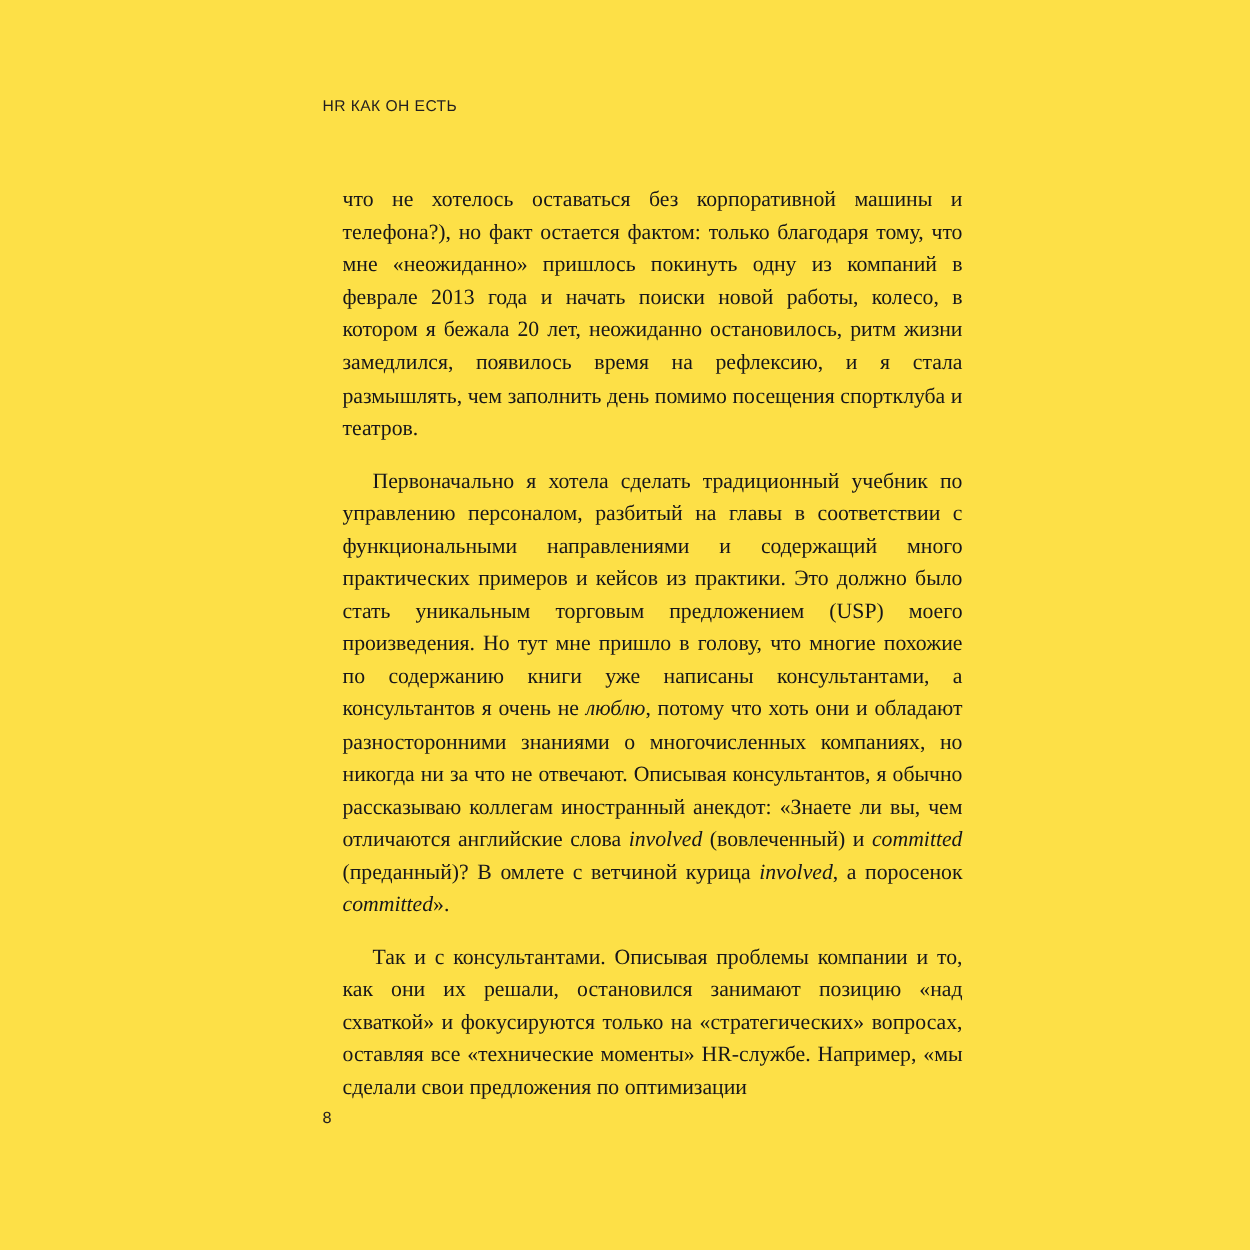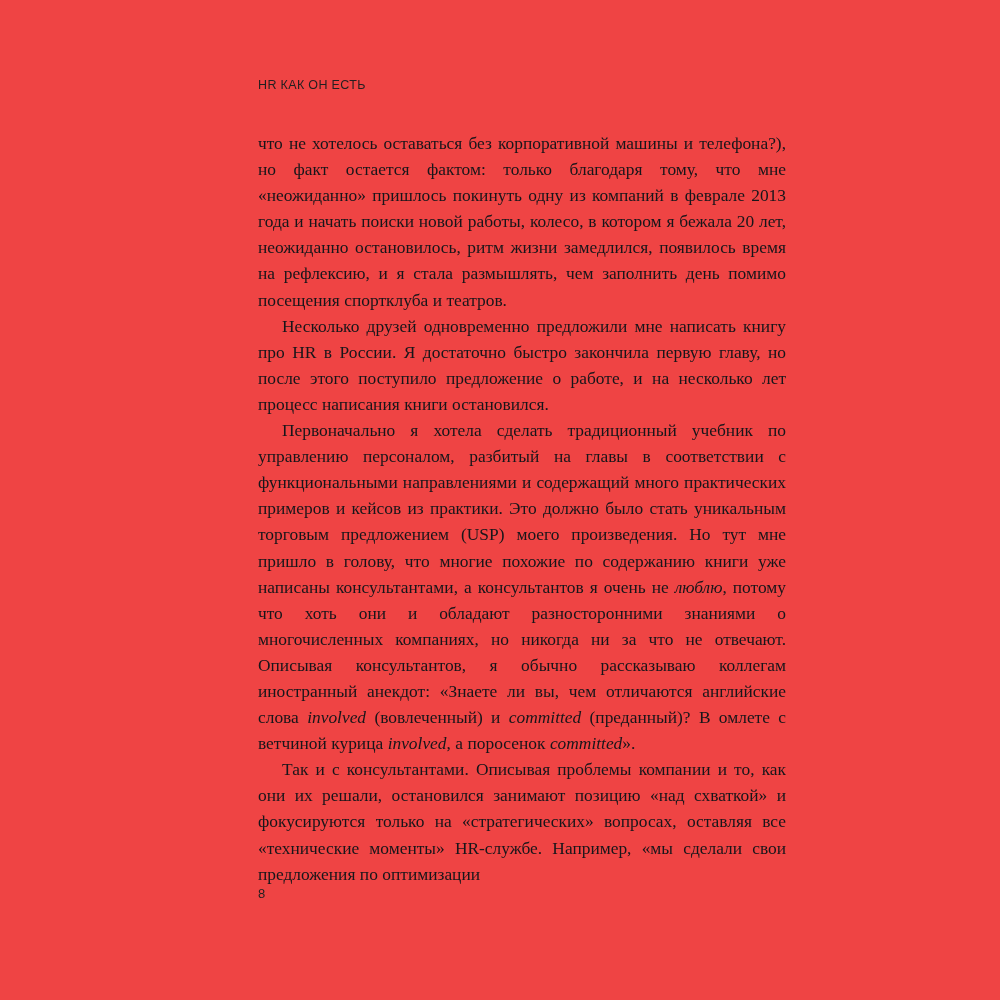--- a/index.html
+++ b/index.html
@@ -4,21 +4,21 @@
 <style>
   html, body {
     margin: 0;
     padding: 0;
     background: #ffffff;
   }
   .page {
     position: relative;
     width: 1000px;
     height: 1000px;
-    background: #ef4444;
+    background: #fde047;
     overflow: hidden;
     box-sizing: border-box;
   }
   .running-head {
     position: absolute;
     left: 258px;
     top: 78px;
     font-family: "Liberation Sans", sans-serif;
     font-size: 12.5px;
     letter-spacing: 0.35px;
@@ -32,21 +32,21 @@
     top: 130px;
     width: 528px;
   }
   .para {
     font-family: "Liberation Serif", "DejaVu Serif", serif;
     font-size: 17.4px;
     line-height: 26.1px;
     color: #17161a;
     text-align: justify;
     text-align-last: left;
-    margin: 0;
+    margin: 16px;
     text-indent: 0;
     hyphens: none;
     -webkit-hyphens: none;
     word-spacing: 0.1px;
   }
   .para.indent {
     text-indent: 24px;
   }
   .para em {
   }
@@ -61,20 +61,19 @@
 </style>
 </head>
 <body>
 
 <div class="page">
 
   <div class="running-head">HR КАК ОН ЕСТЬ</div>
 
   <div class="body-column">
       <p class="para"><span>что не хотелось оставаться без корпоративной машины и телефона?), но факт остается фактом: только благодаря тому, что мне «неожиданно» пришлось покинуть одну из компаний в феврале 2013 года и начать поиски новой работы, колесо, в котором я бежала 20 лет, неожиданно остановилось, ритм жизни замедлился, появилось время на рефлексию, и я стала размышлять, чем заполнить день помимо посещения спортклуба и театров.</span></p>
-      <p class="para indent"><span>Несколько друзей одновременно предложили мне написать книгу про HR в России. Я достаточно быстро закончила первую главу, но после этого поступило предложение о работе, и на несколько лет процесс написания книги остановился.</span></p>
       <p class="para indent"><span>Первоначально я хотела сделать традиционный учебник по управлению персоналом, разбитый на главы в соответствии с функциональными направлениями и содержащий много практических примеров и кейсов из практики. Это должно было стать уникальным торговым предложением (USP) моего произведения. Но тут мне пришло в голову, что многие похожие по содержанию книги уже написаны консультантами, а консультантов я очень не </span><em>люблю</em><span>, потому что хоть они и обладают разносторонними знаниями о многочисленных компаниях, но никогда ни за что не отвечают. Описывая консультантов, я обычно рассказываю коллегам иностранный анекдот: «Знаете ли вы, чем отличаются английские слова </span><em>involved</em><span> (вовлеченный) и </span><em>committed</em><span> (преданный)? В омлете с ветчиной курица </span><em>involved</em><span>, а поросенок </span><em>committed</em><span>».</span></p>
       <p class="para indent"><span>Так и с консультантами. Описывая проблемы компании и то, как они их решали, остановился занимают позицию «над схваткой» и фокусируются только на «стратегических» вопросах, оставляя все «технические моменты» HR-службе. Например, «мы сделали свои предложения по оптимизации</span></p>
     </div>
 
   <div class="folio">8</div>
 
 </div>
 
 </body></html>

